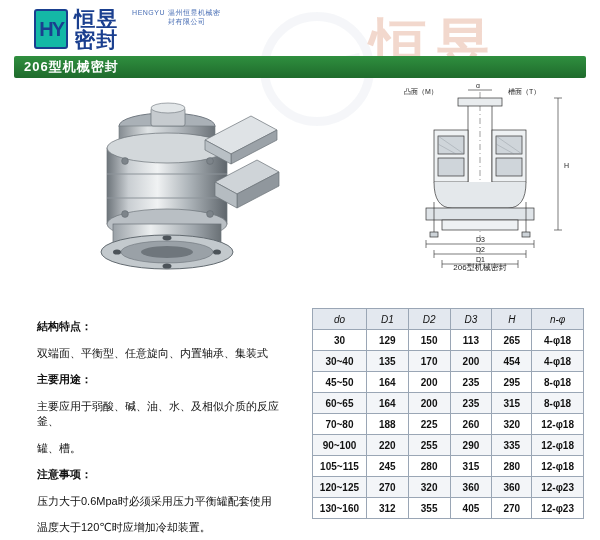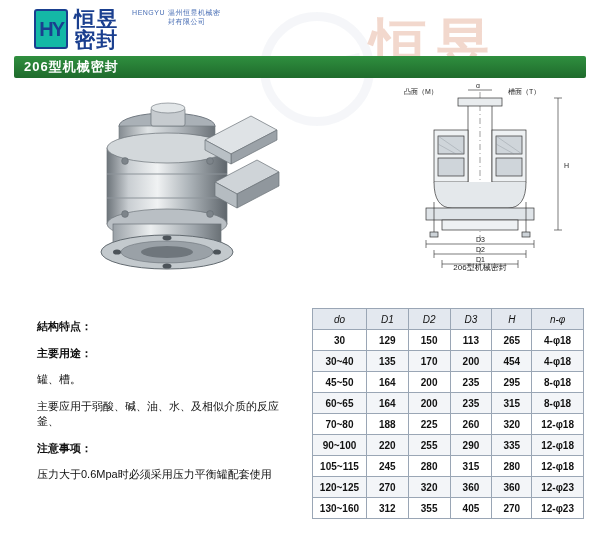--- a/index.html
+++ b/index.html
@@ -258,29 +258,31 @@
       <text x="96" y="178">D1</text>
       <text x="184" y="84">H</text>
     </g>
   </svg>
 </div>
 <div class="draw-caption">206型机械密封</div>
 
 <div class="specs">
   <div class="blk">
     <p class="head">結构特点：</p>
+    <p>双端面、平衡型、任意旋向、内置轴承、集装式</p>
   </div>
   <div class="blk">
     <p class="head">主要用途：</p>
+    <p>主要应用于弱酸、碱、油、水、及相似介质的反应釜、</p>
     <p>罐、槽。</p>
-    <p>主要应用于弱酸、碱、油、水、及相似介质的反应釜、</p>
   </div>
   <div class="blk">
     <p class="head">注意事项：</p>
     <p>压力大于0.6Mpa时必须采用压力平衡罐配套使用</p>
+    <p>温度大于120℃时应增加冷却装置。</p>
   </div>
 </div>
 
 <table class="tbl">
   <colgroup>
     <col class="c0">
       <col class="c1">
       <col class="c2">
       <col class="c3">
       <col class="c4">

